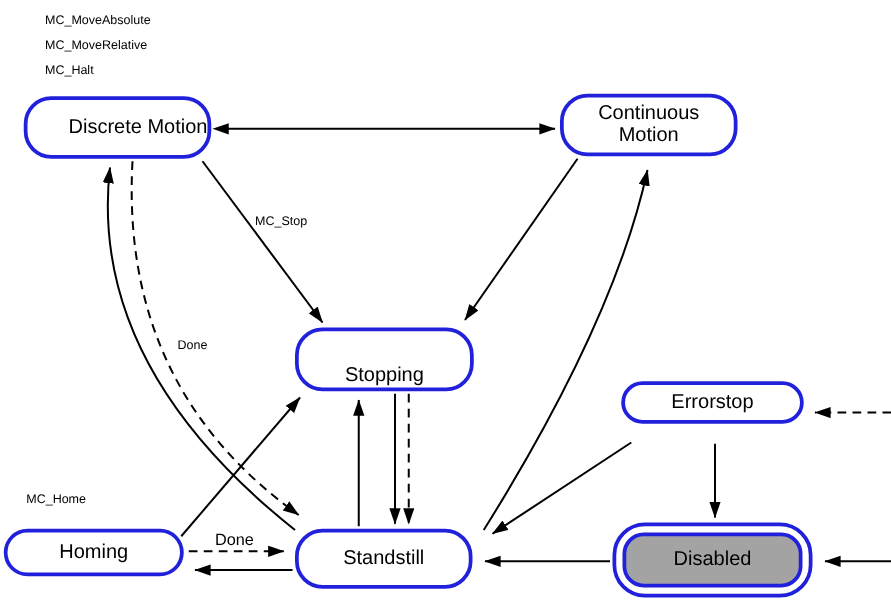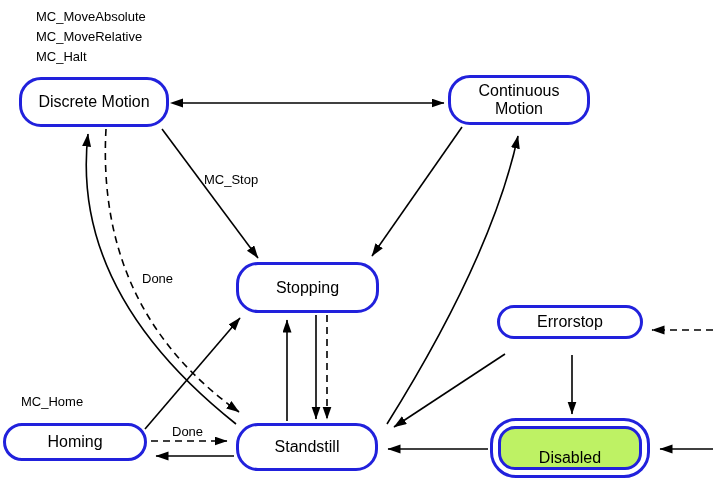--- a/index.html
+++ b/index.html
@@ -18,26 +18,26 @@
     position:absolute;box-sizing:border-box;background:#fff;
     border:3px solid var(--state-border);border-radius:22px;
     display:flex;align-items:center;justify-content:center;
     font-size:16px;color:var(--text);text-align:center;line-height:1.12;
     z-index:2;
   }
   .state.double-outer{
     padding:5px;border-radius:26px;display:block;
   }
   .state .inner{
-    box-sizing:border-box;width:100%;height:100%;background:#bef264;
+    box-sizing:border-box;width:100%;height:100%;background:#a3a3a3;
     border:3px solid var(--state-border);border-radius:17px;
-    display:flex;align-items:flex-end;justify-content:center;
+    display:flex;align-items:center;justify-content:center;
   }
   .annot{
-    position:absolute;font-size:13px;color:var(--text);white-space:nowrap;z-index:3;
+    position:absolute;font-size:10px;color:var(--text);white-space:nowrap;z-index:3;
   }
   .annot.cmdlist span{display:block;line-height:20px;}
 </style>
 </head>
 <body>
 
 <div id="canvas">
 
   <svg id="wires" viewBox="0 0 713 484" xmlns="http://www.w3.org/2000/svg">
     <defs>
@@ -75,32 +75,32 @@
 
     <line x1="713" y1="330" x2="652" y2="330" stroke="#000" stroke-width="1.6" stroke-dasharray="7 5" marker-end="url(#arrow)"></line>
 
     <line x1="713" y1="449" x2="660" y2="449" stroke="#000" stroke-width="1.6" marker-end="url(#arrow)"></line>
 
     <line x1="151" y1="441" x2="227" y2="441" stroke="#000" stroke-width="1.6" stroke-dasharray="7 5" marker-end="url(#arrow)"></line>
 
     <line x1="234" y1="456" x2="156" y2="456" stroke="#000" stroke-width="1.6" marker-end="url(#arrow)"></line>
   </svg>
 
-  <div class="state" style="left:19px;top:77px;width:150px;height:50px;">
+  <div class="state" style="left:19px;top:77px;width:150px;height:50px;justify-content:flex-end;">
     <span>Discrete Motion</span>
   </div>
 
   <div class="state" style="left:448px;top:75px;width:142px;height:50px;">
     <span>
       <span style="display:block">Continuous</span>
       <span style="display:block">Motion</span>
     </span>
   </div>
 
-  <div class="state" style="left:236px;top:262px;width:143px;height:51px;">
+  <div class="state" style="left:236px;top:262px;width:143px;height:51px;align-items:flex-end;">
     <span>Stopping</span>
   </div>
 
   <div class="state" style="left:497px;top:305px;width:146px;height:34px;">
     <span>Errorstop</span>
   </div>
 
   <div class="state" style="left:236px;top:423px;width:142px;height:48px;">
     <span>Standstill</span>
   </div>

